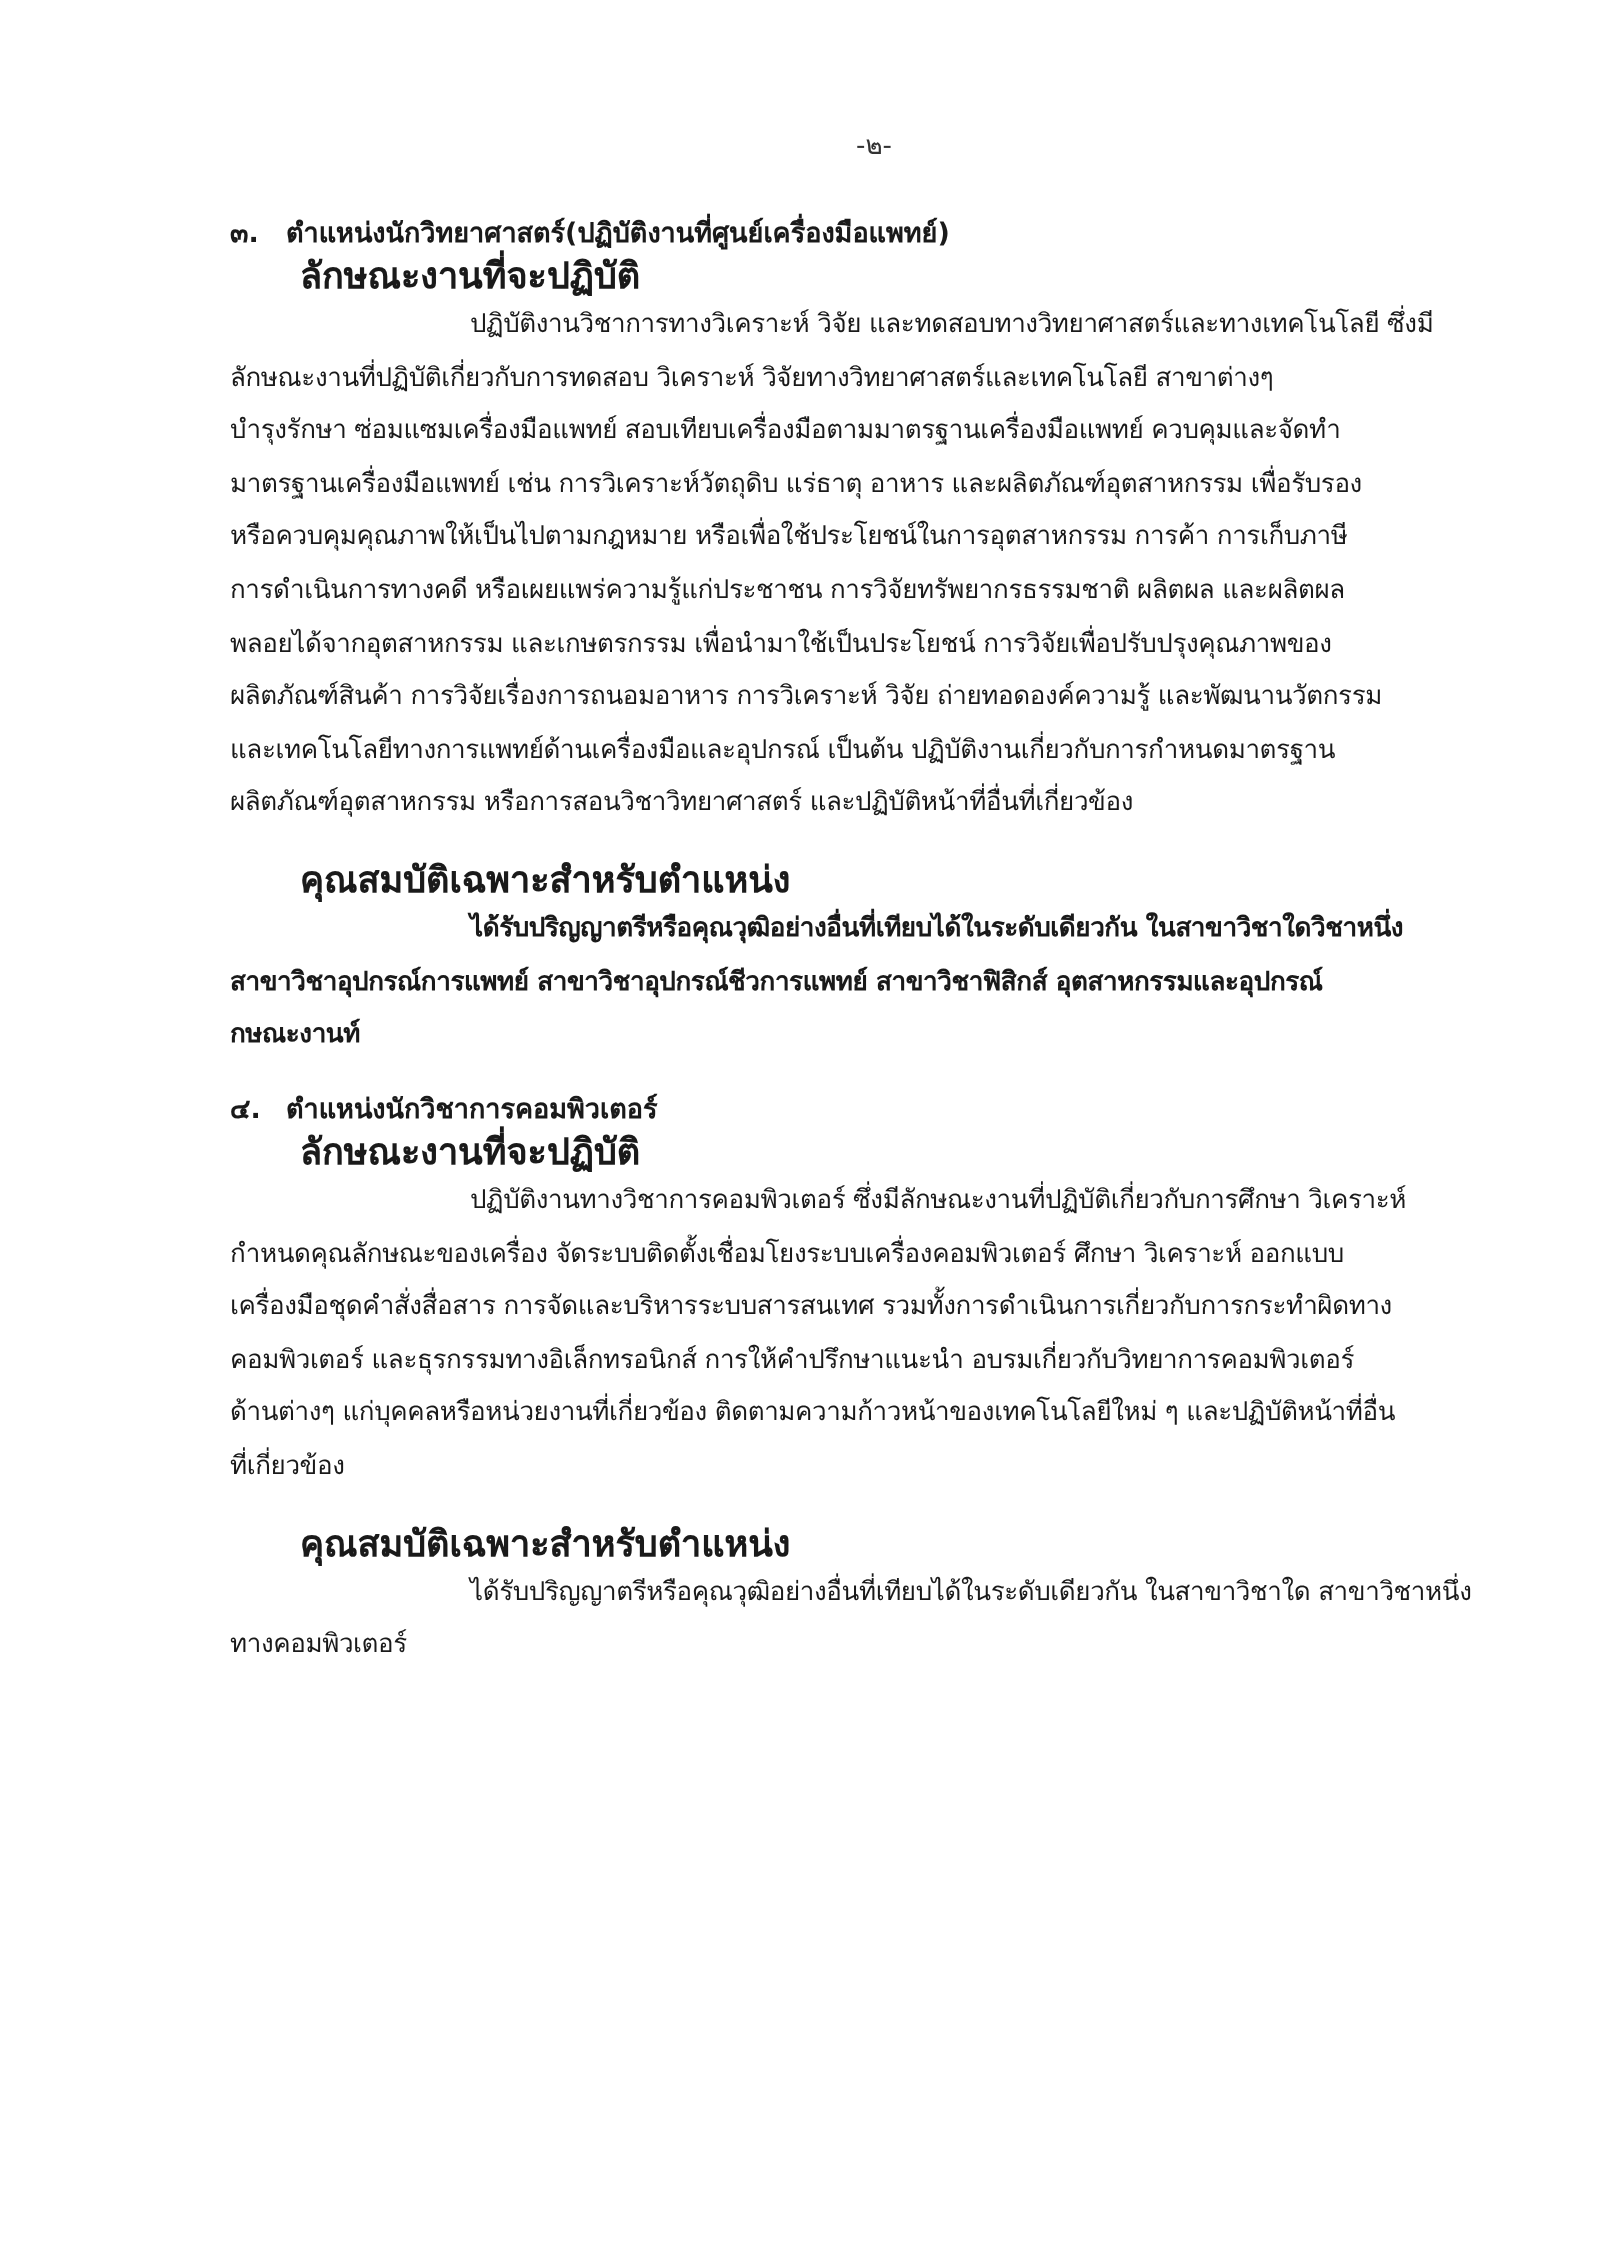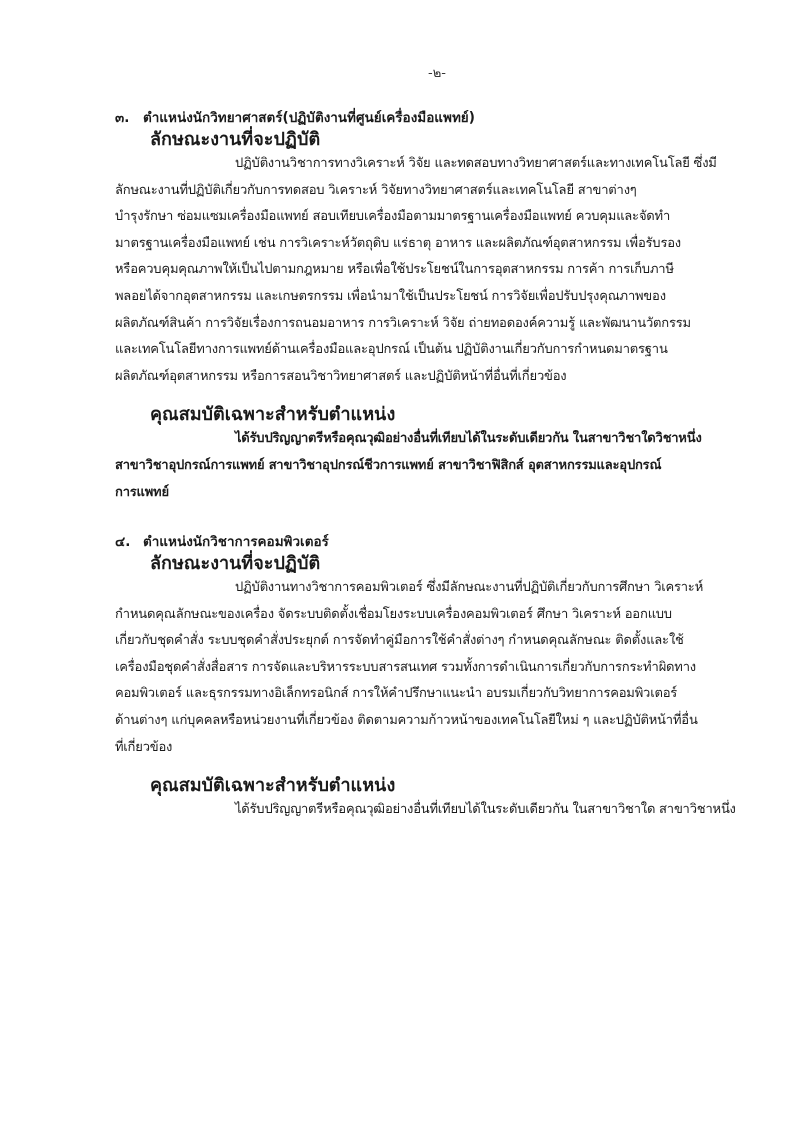--- a/index.html
+++ b/index.html
@@ -41,46 +41,47 @@
   <div class="heading">
     <span class="num">๓.</span><span>ตำแหน่งนักวิทยาศาสตร์(ปฏิบัติงานที่ศูนย์เครื่องมือแพทย์)</span>
   </div>
   <div class="subheading">ลักษณะงานที่จะปฏิบัติ</div>
   <div class="para" style="text-indent:0;">
     <span class="line first">ปฏิบัติงานวิชาการทางวิเคราะห์ วิจัย และทดสอบทางวิทยาศาสตร์และทางเทคโนโลยี ซึ่งมี</span>
     <span class="line">ลักษณะงานที่ปฏิบัติเกี่ยวกับการทดสอบ วิเคราะห์ วิจัยทางวิทยาศาสตร์และเทคโนโลยี สาขาต่างๆ</span>
     <span class="line">บำรุงรักษา ซ่อมแซมเครื่องมือแพทย์ สอบเทียบเครื่องมือตามมาตรฐานเครื่องมือแพทย์ ควบคุมและจัดทำ</span>
     <span class="line">มาตรฐานเครื่องมือแพทย์ เช่น การวิเคราะห์วัตถุดิบ แร่ธาตุ อาหาร และผลิตภัณฑ์อุตสาหกรรม เพื่อรับรอง</span>
     <span class="line">หรือควบคุมคุณภาพให้เป็นไปตามกฎหมาย หรือเพื่อใช้ประโยชน์ในการอุตสาหกรรม การค้า การเก็บภาษี</span>
+    <span class="line">การดำเนินการทางคดี หรือเผยแพร่ความรู้แก่ประชาชน การวิจัยทรัพยากรธรรมชาติ ผลิตผล และผลิตผล</span>
     <span class="line">พลอยได้จากอุตสาหกรรม และเกษตรกรรม เพื่อนำมาใช้เป็นประโยชน์ การวิจัยเพื่อปรับปรุงคุณภาพของ</span>
     <span class="line">ผลิตภัณฑ์สินค้า การวิจัยเรื่องการถนอมอาหาร การวิเคราะห์ วิจัย ถ่ายทอดองค์ความรู้ และพัฒนานวัตกรรม</span>
     <span class="line">และเทคโนโลยีทางการแพทย์ด้านเครื่องมือและอุปกรณ์ เป็นต้น ปฏิบัติงานเกี่ยวกับการกำหนดมาตรฐาน</span>
     <span class="line">ผลิตภัณฑ์อุตสาหกรรม หรือการสอนวิชาวิทยาศาสตร์ และปฏิบัติหน้าที่อื่นที่เกี่ยวข้อง</span>
   </div>
   <div style="height:14px"></div>
   <div class="subheading">คุณสมบัติเฉพาะสำหรับตำแหน่ง</div>
   <div class="para" style="text-indent:0;font-weight:bold;">
     <span class="line first">ได้รับปริญญาตรีหรือคุณวุฒิอย่างอื่นที่เทียบได้ในระดับเดียวกัน ในสาขาวิชาใดวิชาหนึ่ง</span>
     <span class="line">สาขาวิชาอุปกรณ์การแพทย์ สาขาวิชาอุปกรณ์ชีวการแพทย์ สาขาวิชาฟิสิกส์ อุตสาหกรรมและอุปกรณ์</span>
-    <span class="line">การแพทย์</span>
+    <span class="line">กษณะงานท์</span>
   </div>
 </div>
 
-<div class="section" style="top:530px;">
+<div class="section" style="top:544px;">
   <div class="heading">
     <span class="num">๔.</span><span>ตำแหน่งนักวิชาการคอมพิวเตอร์</span>
   </div>
   <div class="subheading">ลักษณะงานที่จะปฏิบัติ</div>
   <div class="para" style="text-indent:0;">
     <span class="line first">ปฏิบัติงานทางวิชาการคอมพิวเตอร์ ซึ่งมีลักษณะงานที่ปฏิบัติเกี่ยวกับการศึกษา วิเคราะห์</span>
     <span class="line">กำหนดคุณลักษณะของเครื่อง จัดระบบติดตั้งเชื่อมโยงระบบเครื่องคอมพิวเตอร์ ศึกษา วิเคราะห์ ออกแบบ</span>
-    <span class="line">เกี่ยวกับชุดคำสั่ง ระบบชุดคำสั่งประยุกต์ การจัดทำคู่มือการใช้คำสั่งต่างๆ กำหนดคุณลักษณะ ติดตั้งและใช้</span>
     <span class="line">เครื่องมือชุดคำสั่งสื่อสาร การจัดและบริหารระบบสารสนเทศ รวมทั้งการดำเนินการเกี่ยวกับการกระทำผิดทาง</span>
     <span class="line">คอมพิวเตอร์ และธุรกรรมทางอิเล็กทรอนิกส์ การให้คำปรึกษาแนะนำ อบรมเกี่ยวกับวิทยาการคอมพิวเตอร์</span>
     <span class="line">ด้านต่างๆ แก่บุคคลหรือหน่วยงานที่เกี่ยวข้อง ติดตามความก้าวหน้าของเทคโนโลยีใหม่ ๆ และปฏิบัติหน้าที่อื่น</span>
     <span class="line">ที่เกี่ยวข้อง</span>
   </div>
   <div style="height:14px"></div>
   <div class="subheading">คุณสมบัติเฉพาะสำหรับตำแหน่ง</div>
   <div class="para" style="text-indent:0;">
     <span class="line first">ได้รับปริญญาตรีหรือคุณวุฒิอย่างอื่นที่เทียบได้ในระดับเดียวกัน ในสาขาวิชาใด สาขาวิชาหนึ่ง</span>
+    <span class="line">ทางคอมพิวเตอร์</span>
   </div>
 </div>
 
 </body></html>

